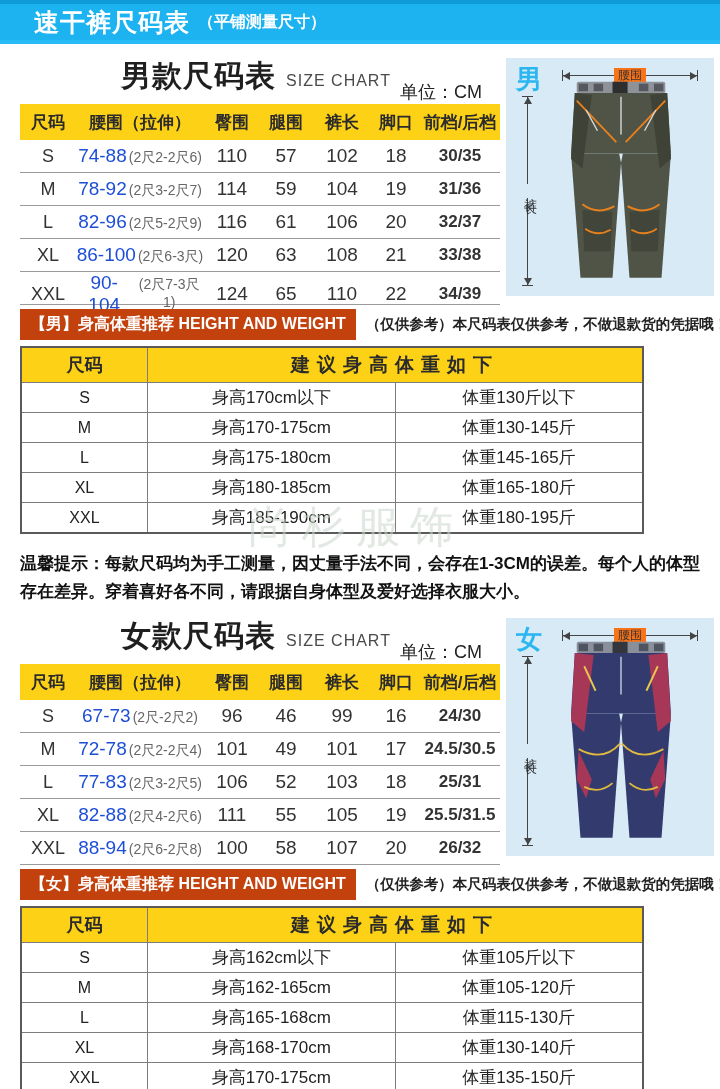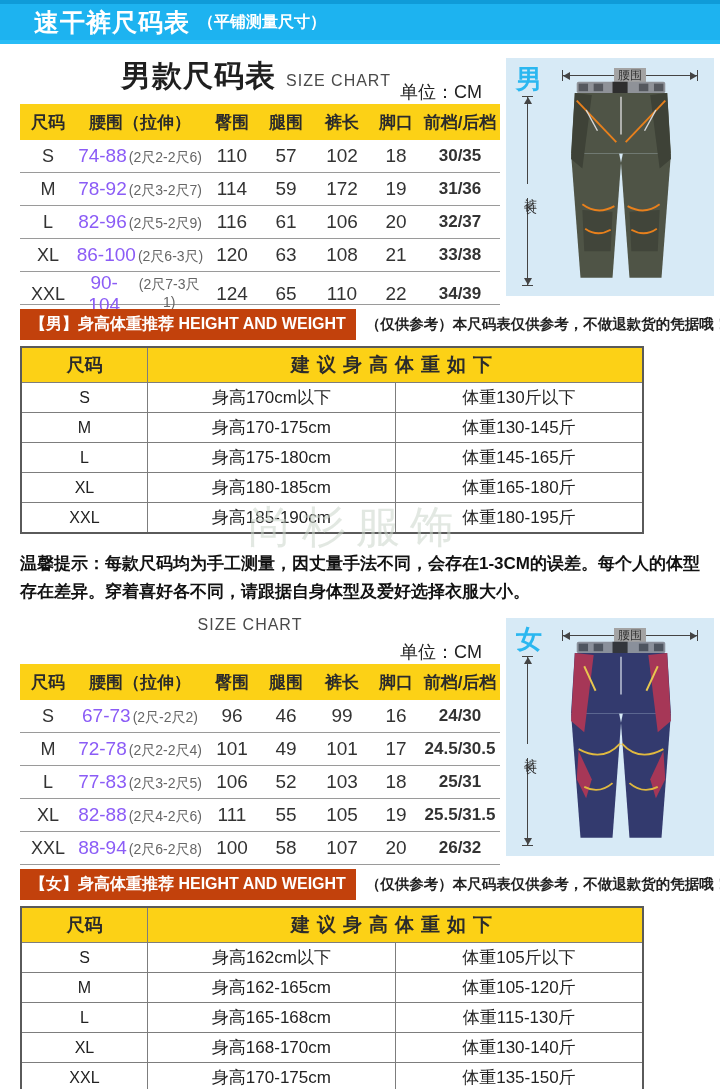--- a/index.html
+++ b/index.html
@@ -23,35 +23,35 @@
   
   .sizegrid{position:absolute;left:20px;width:480px;}
   .shead,.srow{display:grid;grid-template-columns:56px 128px 56px 52px 60px 48px 80px;}
   .shead{background:#fcd116;height:36px;align-items:center;}
   .shead .hc{text-align:center;font-size:17px;font-weight:bold;color:#2b2b2b;}
   .srow{height:32px;align-items:center;border-bottom:1px solid #9a9a9a;}
   .srow .c{text-align:center;font-size:19px;color:#333;}
   .srow .c.size{font-size:18px;}
   .srow .c.rise{font-size:17px;font-weight:bold;}
   .waistcell{display:flex;justify-content:center;align-items:baseline;gap:2px;}
-  .waistcell .big{font-size:19px;color:#8b5cf6;}
+  .waistcell .big{font-size:19px;color:#1d4ed8;}
   .waistcell .note{font-size:14px;color:#666;}
 
   
   .panel{position:absolute;left:506px;width:208px;height:238px;background:#d7eaf6;}
   .panel .gender{position:absolute;top:4px;left:10px;font-size:26px;font-weight:bold;color:#2ab7f0;}
   .dim-h{position:absolute;top:12px;left:56px;width:136px;height:12px;}
   .dim-h .line{position:absolute;top:5px;left:0;right:0;height:1px;background:#444;}
   .dim-h .tick{position:absolute;top:0;width:1px;height:11px;background:#444;}
   .dim-h .tick.l{left:0;} .dim-h .tick.r{right:0;}
   .dim-h .ah{position:absolute;top:2px;width:0;height:0;border-top:4px solid transparent;border-bottom:4px solid transparent;}
   .dim-h .ah.l{left:1px;border-right:7px solid #444;}
   .dim-h .ah.r{right:1px;border-left:7px solid #444;}
   .dim-h .lbl{position:absolute;top:-2px;left:50%;transform:translateX(-50%);
-    background:#a3a3a3;padding:0 4px;font-size:12px;color:#333;line-height:15px;}
+    background:#f97316;padding:0 4px;font-size:12px;color:#333;line-height:15px;}
   .dim-v{position:absolute;top:38px;left:16px;width:12px;height:190px;}
   .dim-v .line{position:absolute;left:5px;top:0;bottom:0;width:1px;background:#444;}
   .dim-v .tick{position:absolute;left:0;width:11px;height:1px;background:#444;}
   .dim-v .tick.t{top:0;} .dim-v .tick.b{bottom:0;}
   .dim-v .ah{position:absolute;left:2px;width:0;height:0;border-left:4px solid transparent;border-right:4px solid transparent;}
   .dim-v .ah.t{top:1px;border-bottom:7px solid #444;}
   .dim-v .ah.b{bottom:1px;border-top:7px solid #444;}
   .dim-v .lbl{position:absolute;top:50%;left:-1px;transform:translateY(-50%);
     background:#d7eaf6;writing-mode:vertical-rl;font-size:13px;color:#333;padding:4px 0;letter-spacing:3px;}
   .pants-svg{position:absolute;top:20px;left:40px;}
@@ -118,21 +118,21 @@
       <div class="c rise">30/35</div>
     </div>
     <div class="srow">
       <div class="c size">M</div>
       <div class="c waistcell">
           <span class="big">78-92</span>
           <span class="note">(2尺3-2尺7)</span>
         </div>
       <div class="c">114</div>
       <div class="c">59</div>
-      <div class="c">172</div>
+      <div class="c">104</div>
       <div class="c">19</div>
       <div class="c rise">31/36</div>
     </div>
     <div class="srow">
       <div class="c size">L</div>
       <div class="c waistcell">
           <span class="big">82-96</span>
           <span class="note">(2尺5-2尺9)</span>
         </div>
       <div class="c">116</div>
@@ -256,20 +256,21 @@
       <td>身高185-190cm</td>
       <td>体重180-195斤</td>
     </tr>
   </tbody>
     </table>
 
   <div class="watermark">尚杉服饰</div>
   <div class="tip">温馨提示：每款尺码均为手工测量，因丈量手法不同，会存在1-3CM的误差。每个人的体型存在差异。穿着喜好各不同，请跟据自身体型及爱好选择衣服大小。</div>
 
   <div class="sec-title" style="top:616px;">
+    <span class="cn">女款尺码表</span>
     <span class="en">SIZE CHART</span>
   </div>
   <div class="unit" style="top:640px;left:362px;">单位：CM</div>
 
   <div class="sizegrid" style="top:664px;">
     <div class="shead">
       <div class="hc">尺码</div>
       <div class="hc">腰围（拉伸）</div>
       <div class="hc">臀围</div>
       <div class="hc">腿围</div>

